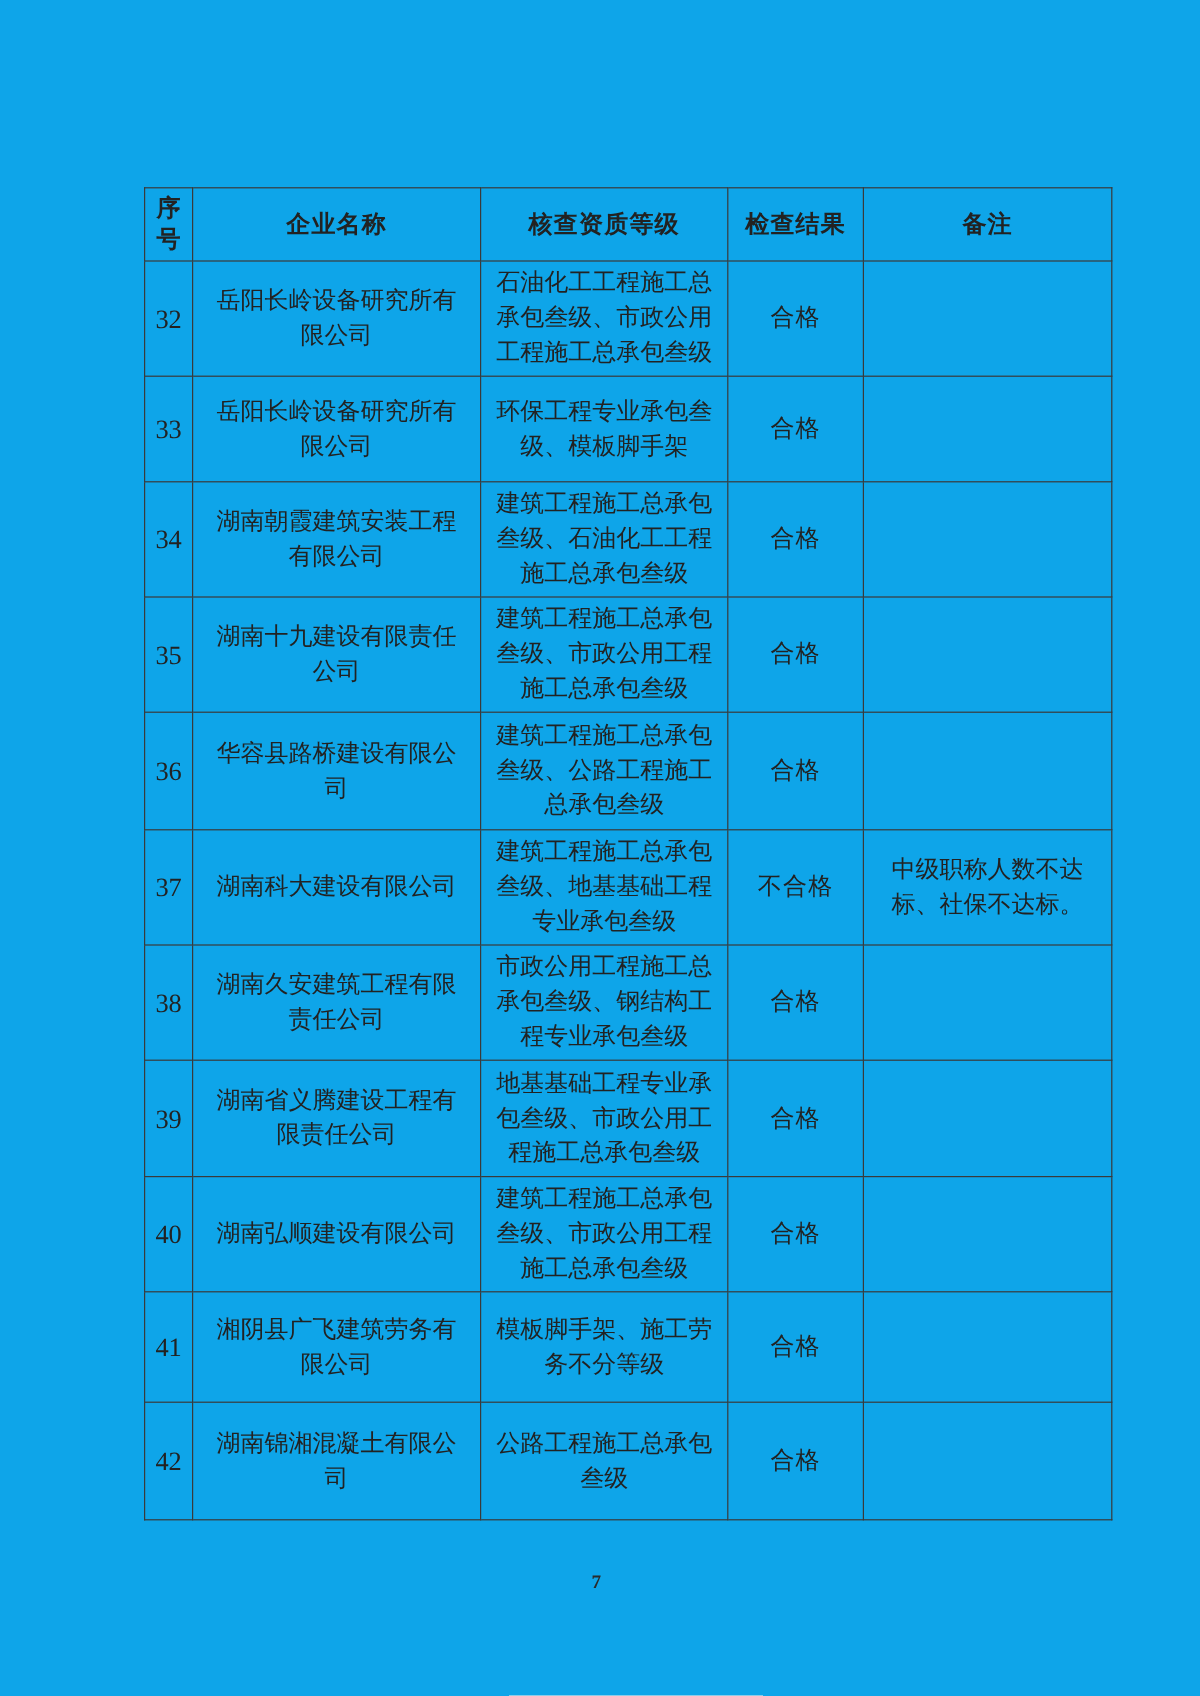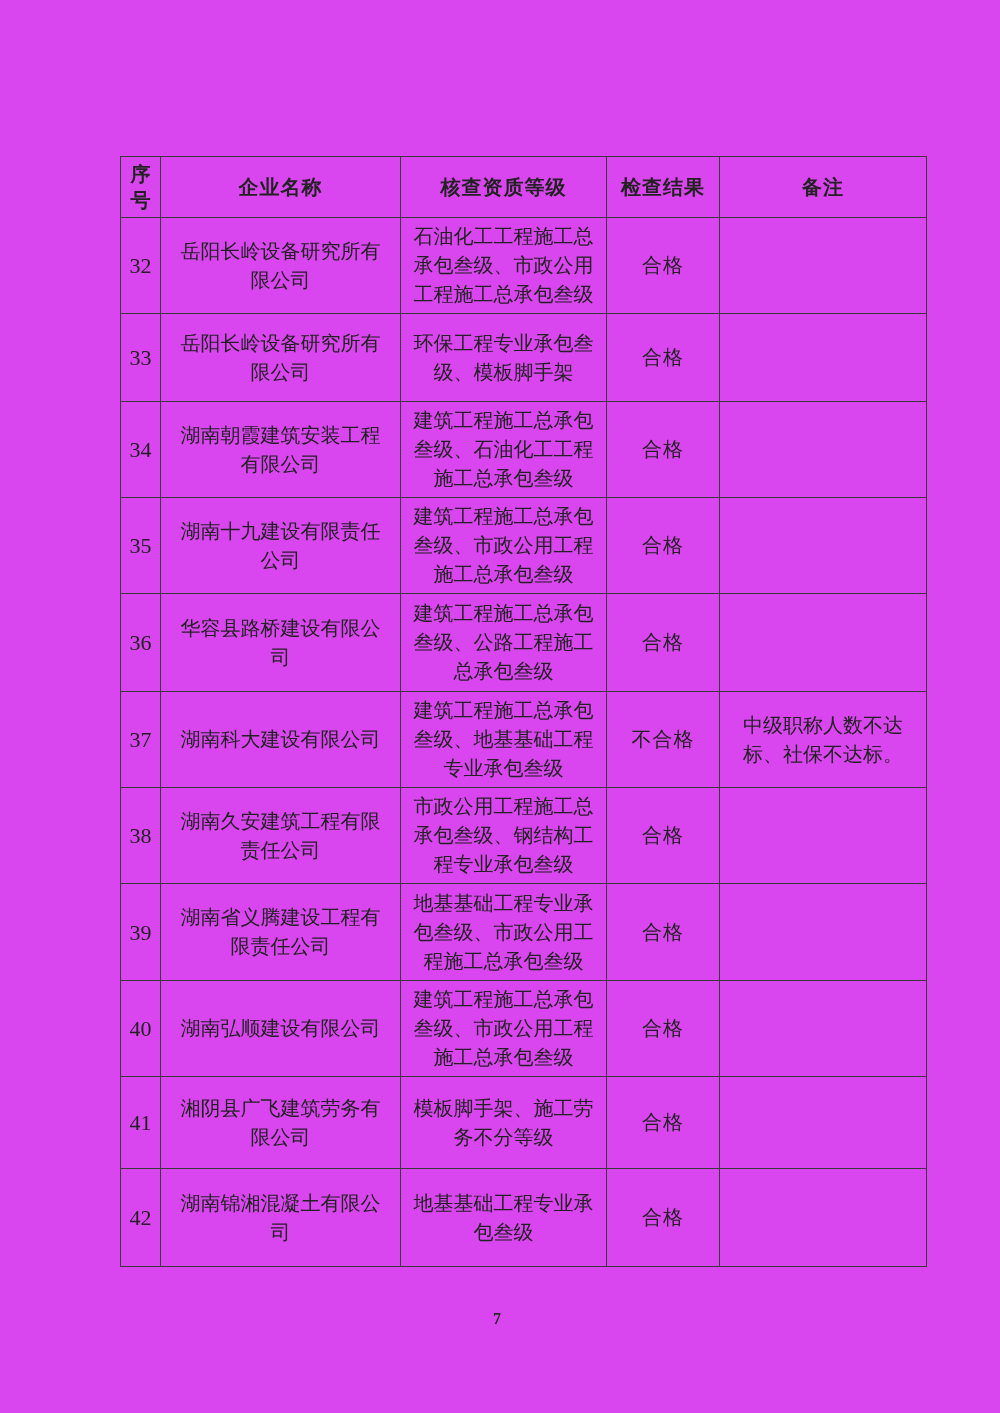--- a/index.html
+++ b/index.html
@@ -6,21 +6,21 @@
     margin: 0;
     padding: 0;
     background: #e8e8e8;
     font-family: "Liberation Serif", serif;
   }
   .page {
     position: relative;
     width: 1000px;
     height: 1413px;
     margin: 0 auto;
-    background: #d946ef;
+    background: #0ea5e9;
     color: #1e1e1e;
     overflow: hidden;
   }
   .doc-table {
     position: absolute;
     left: 120px;
     top: 156px;
     width: 806px;
     border-collapse: collapse;
     table-layout: fixed;
@@ -165,21 +165,21 @@
       <tr class="r41">
         <td class="cell-serial">41</td>
         <td class="cell-company">湘阴县广飞建筑劳务有限公司</td>
         <td class="cell-qual">模板脚手架、施工劳务不分等级</td>
         <td class="cell-result">合格</td>
         <td class="cell-remark"></td>
       </tr>
       <tr class="r42">
         <td class="cell-serial">42</td>
         <td class="cell-company">湖南锦湘混凝土有限公司</td>
-        <td class="cell-qual">地基基础工程专业承包叁级</td>
+        <td class="cell-qual">公路工程施工总承包叁级</td>
         <td class="cell-result">合格</td>
         <td class="cell-remark"></td>
       </tr>
     </tbody>
   </table>
 
   <div class="page-number">7</div>
 
 </div>
 

